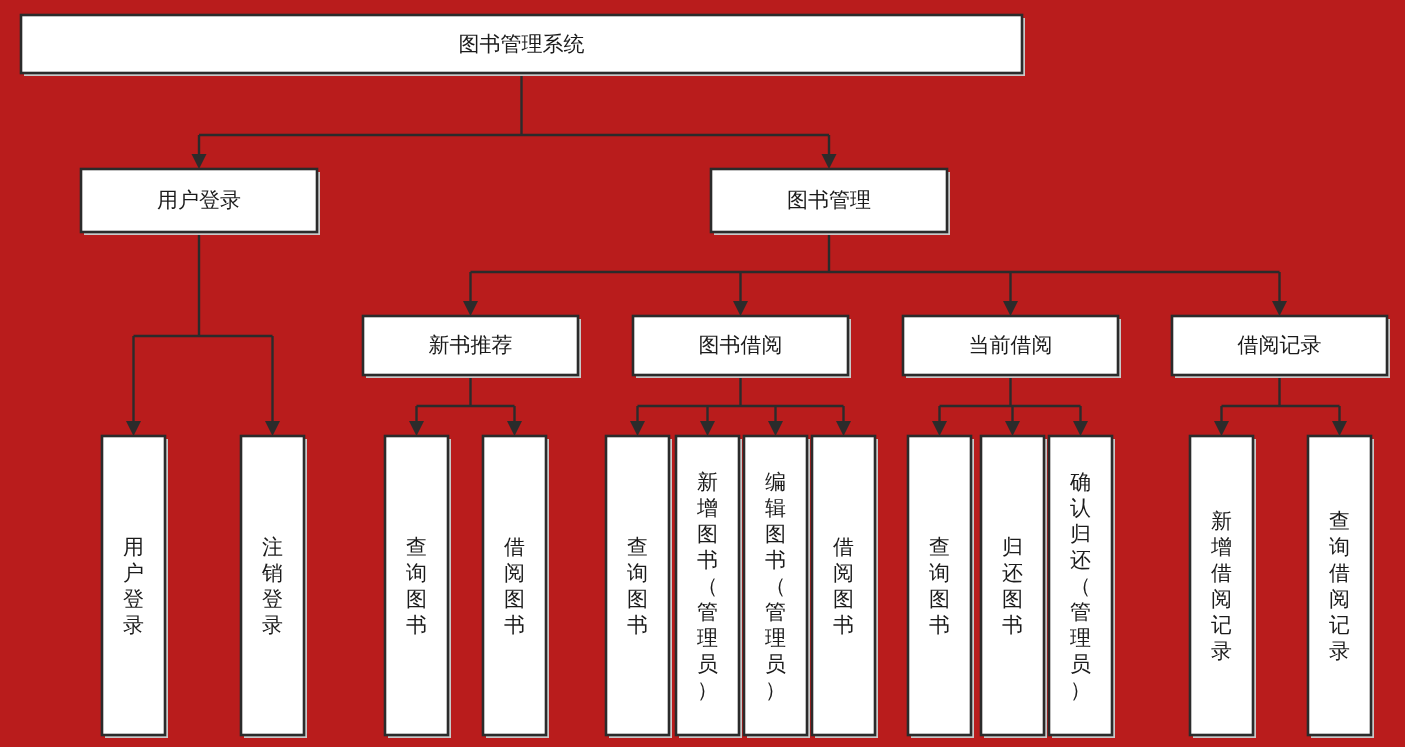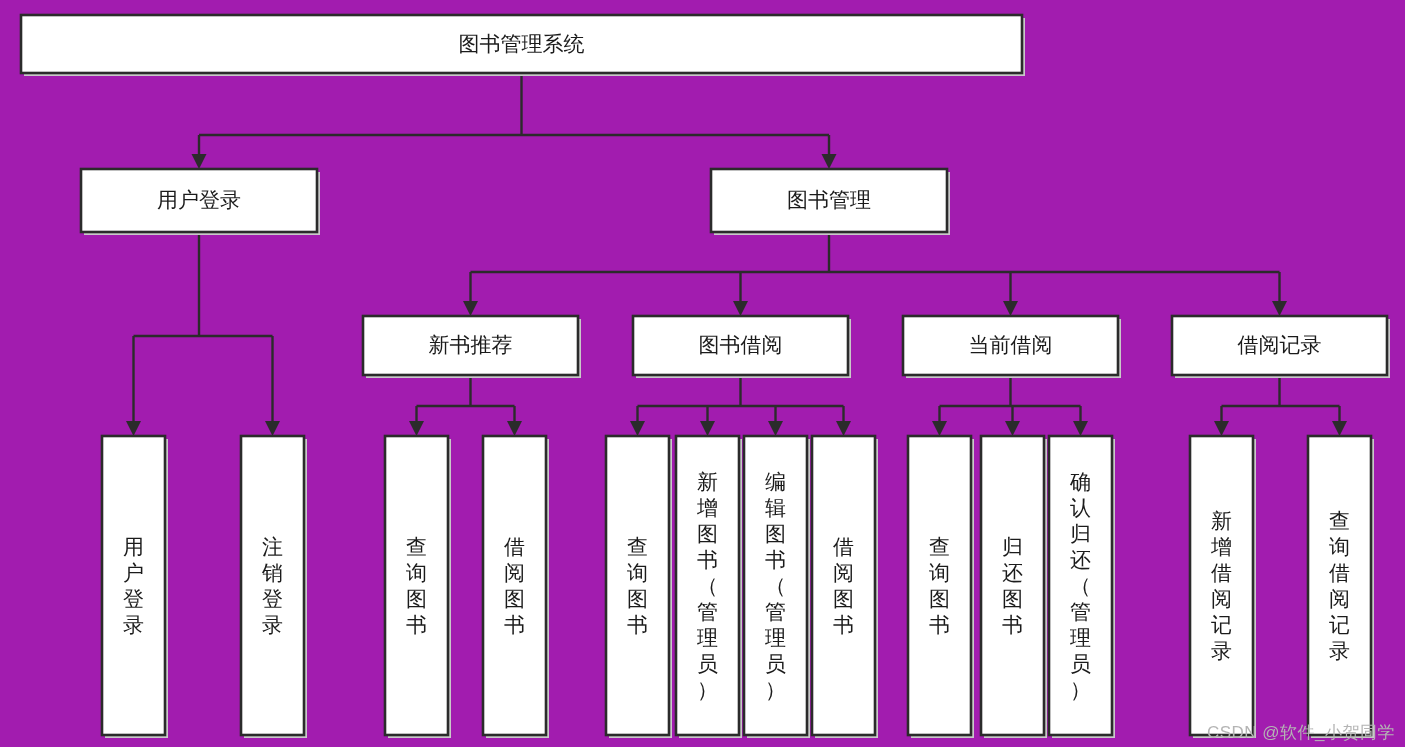--- a/index.html
+++ b/index.html
@@ -10,21 +10,21 @@
   body {
     width: 1405px;
     height: 747px;
     font-family: "Liberation Sans", "DejaVu Sans", sans-serif;
     overflow: hidden;
   }
   #diagram-root {
     position: relative;
     width: 1405px;
     height: 747px;
-    background: #a21caf;
+    background: #b91c1c;
   }
   svg.diagram-canvas {
     position: absolute;
     top: 0;
     left: 0;
     width: 1405px;
     height: 747px;
     display: block;
   }
   .node-rect {
@@ -240,14 +240,13 @@
           <rect x="1190" y="436" width="63" height="299" class="node-rect"></rect>
           <text x="1221.5" class="node-label-v"><tspan x="1221.5" y="527.78">新</tspan><tspan x="1221.5" y="553.78">增</tspan><tspan x="1221.5" y="579.78">借</tspan><tspan x="1221.5" y="605.78">阅</tspan><tspan x="1221.5" y="631.78">记</tspan><tspan x="1221.5" y="657.78">录</tspan></text>
         </g>
         <g>
           <rect x="1311" y="439" width="63" height="299" class="node-shadow"></rect>
           <rect x="1308" y="436" width="63" height="299" class="node-rect"></rect>
           <text x="1339.5" class="node-label-v"><tspan x="1339.5" y="527.78">查</tspan><tspan x="1339.5" y="553.78">询</tspan><tspan x="1339.5" y="579.78">借</tspan><tspan x="1339.5" y="605.78">阅</tspan><tspan x="1339.5" y="631.78">记</tspan><tspan x="1339.5" y="657.78">录</tspan></text>
         </g>
       </g>
   </svg>
-  <div class="watermark">CSDN @软件_小贺同学</div>
 </div>
 
 </body></html>

